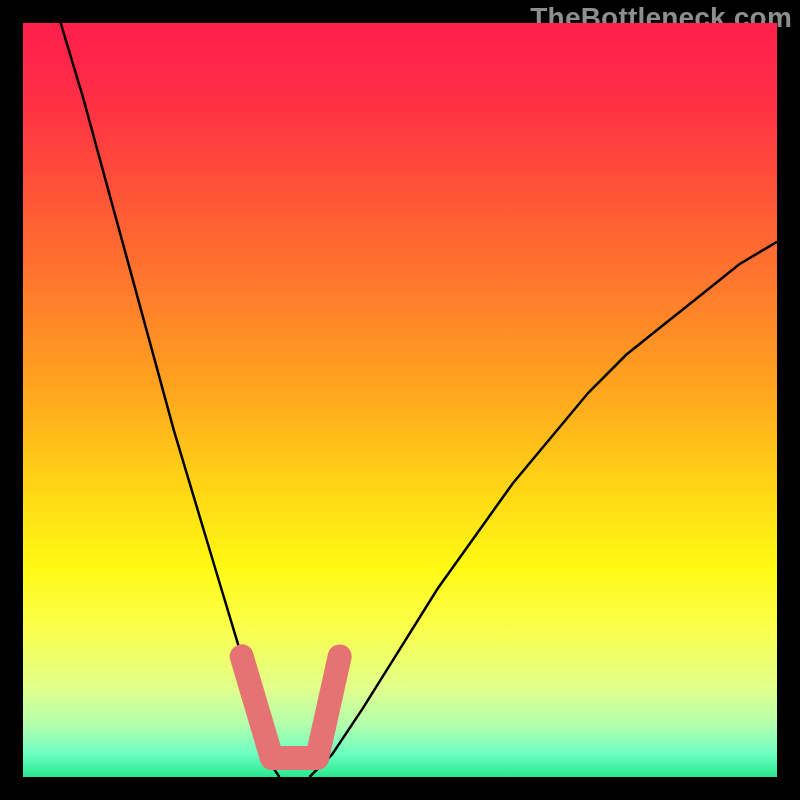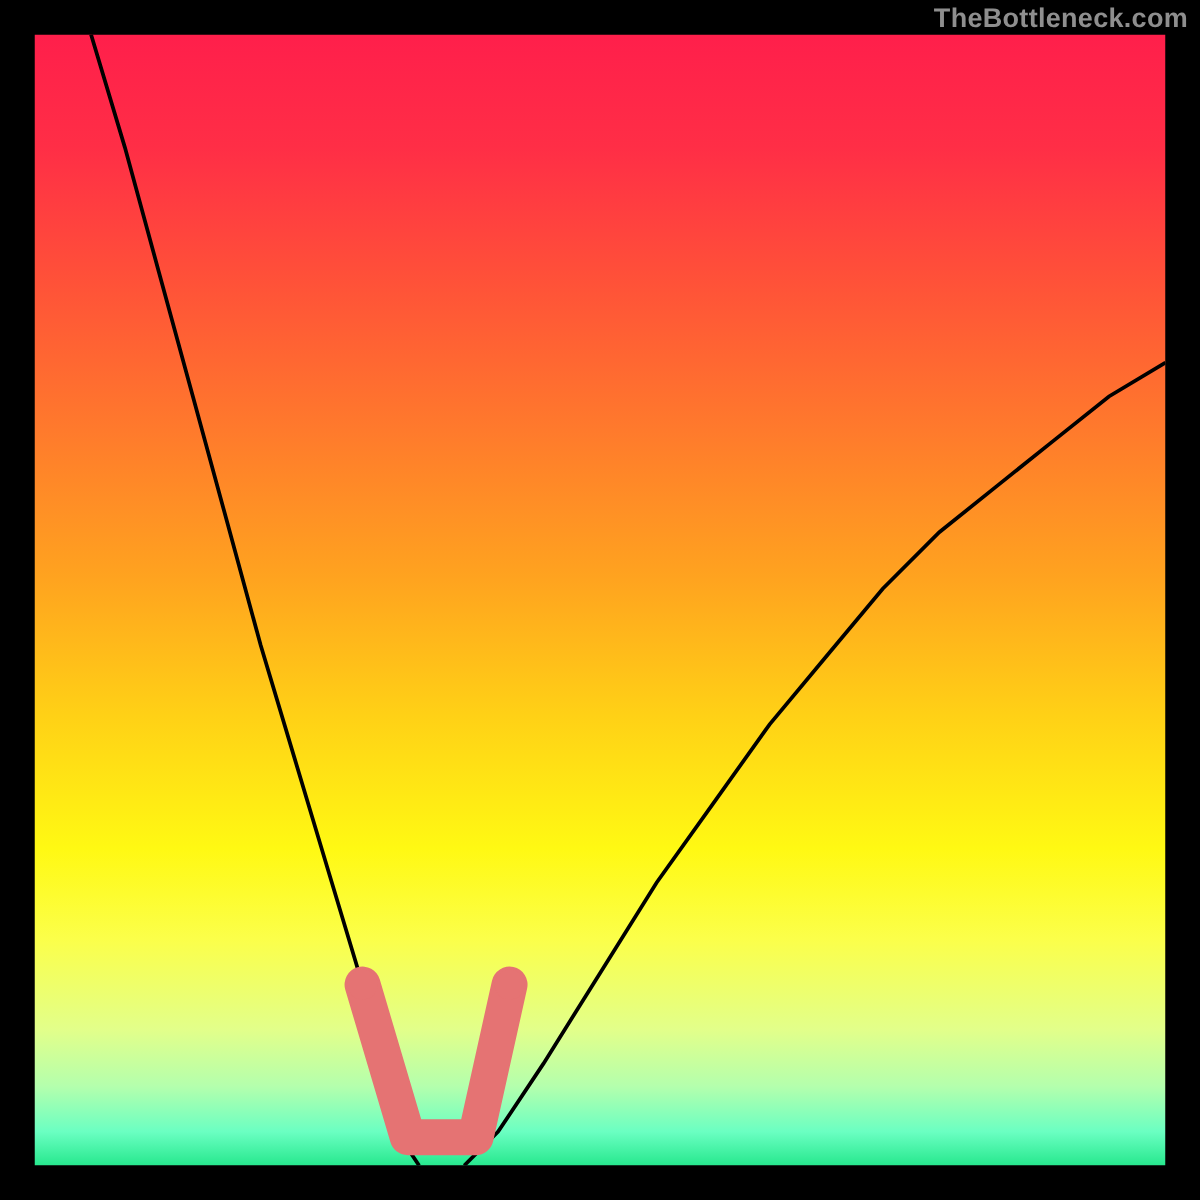--- a/index.html
+++ b/index.html
@@ -23,21 +23,21 @@
     left: 23px;
     top: 23px;
     width: 754px;
     height: 754px;
   }
   .watermark {
     position: absolute;
     top: 2px;
     right: 8px;
     font-family: Arial, Helvetica, sans-serif;
-    font-size: 18px;
+    font-size: 28px;
     font-weight: 600;
     color: #8e8e8e;
     letter-spacing: 0.2px;
   }
   svg { display: block; }
   .u-curve {
     stroke: #e57373;
     stroke-width: 24;
     stroke-linecap: round;
     stroke-linejoin: round;

